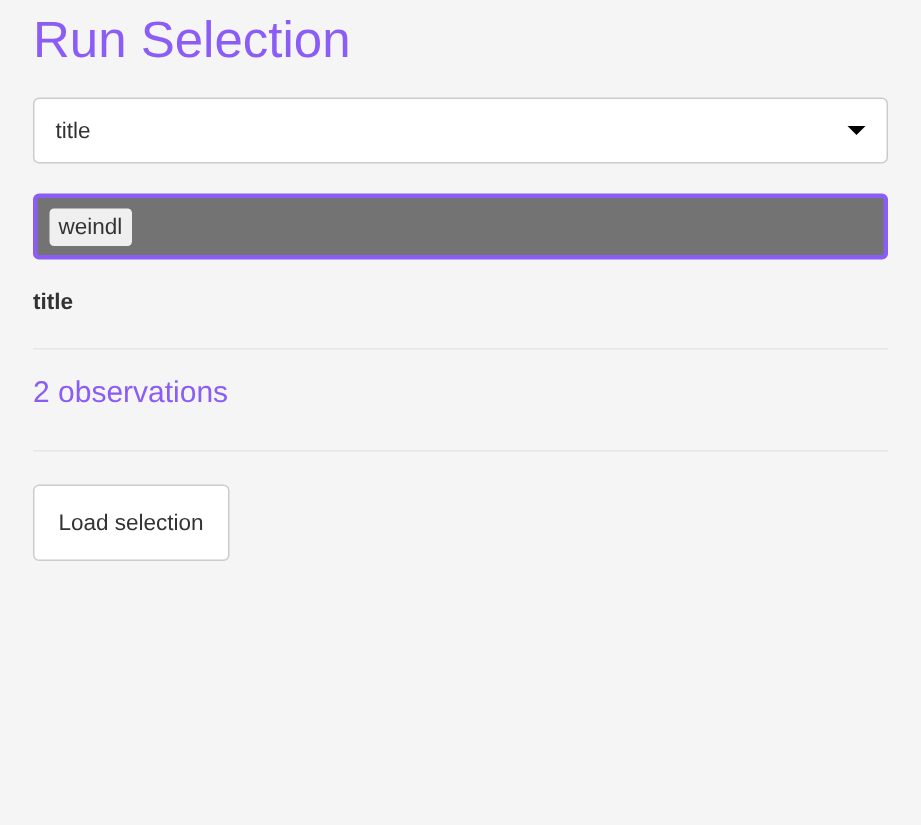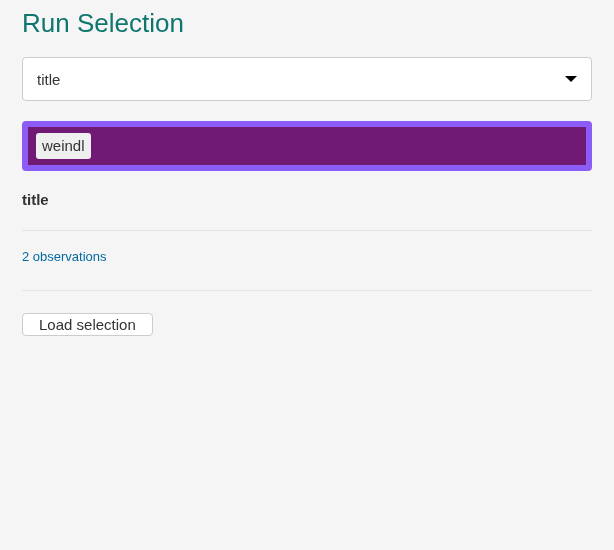--- a/index.html
+++ b/index.html
@@ -9,23 +9,23 @@
     }
     body {
       font-family: "Helvetica Neue", Helvetica, Arial, sans-serif;
       background: #f5f5f5;
       width: 614px;
       height: 550px;
       padding: 8px 22px 20px 22px;
       color: #333;
     }
     .heading {
-      font-size: 26px;
+      font-size: 34px;
       font-weight: 500;
-      color: #0f766e;
+      color: #8b5cf6;
       margin-bottom: 18px;
     }
     .form-group {
       margin-bottom: 20px;
     }
     .label {
       font-weight: 700;
       font-size: 15px;
       color: #333;
       display: block;
@@ -48,22 +48,22 @@
       flex: 1;
     }
     .caret {
       width: 0;
       height: 0;
       border-left: 6px solid transparent;
       border-right: 6px solid transparent;
       border-top: 6px solid #000;
     }
     .tag-field {
-      background: #701a75;
-      border: 6px solid #8b5cf6;
+      background: #737373;
+      border: 3px solid #8b5cf6;
       border-radius: 4px;
       min-height: 44px;
       padding: 6px 8px;
       display: flex;
       flex-wrap: wrap;
       gap: 4px;
       align-items: flex-end;
       cursor: text;
     }
     .tag {
@@ -78,29 +78,29 @@
     .tag.selected {
       background: #2f7ed8;
       color: #fff;
     }
     .divider {
       border: none;
       border-top: 1px solid #e5e5e5;
       margin: 22px 0 18px 0;
     }
     .status {
-      font-size: 13px;
-      color: #0369a1;
+      font-size: 20px;
+      color: #8b5cf6;
       margin-bottom: 26px;
     }
     .btn {
       background: #fff;
       border: 1px solid #ccc;
       border-radius: 4px;
-      padding: 2px 16px;
+      padding: 16px 16px;
       font-size: 15px;
       color: #333;
       cursor: pointer;
       font-family: inherit;
     }
     .divider2 {
       border: none;
       border-top: 1px solid #e5e5e5;
       margin: 10px 0 22px 0;
     }

